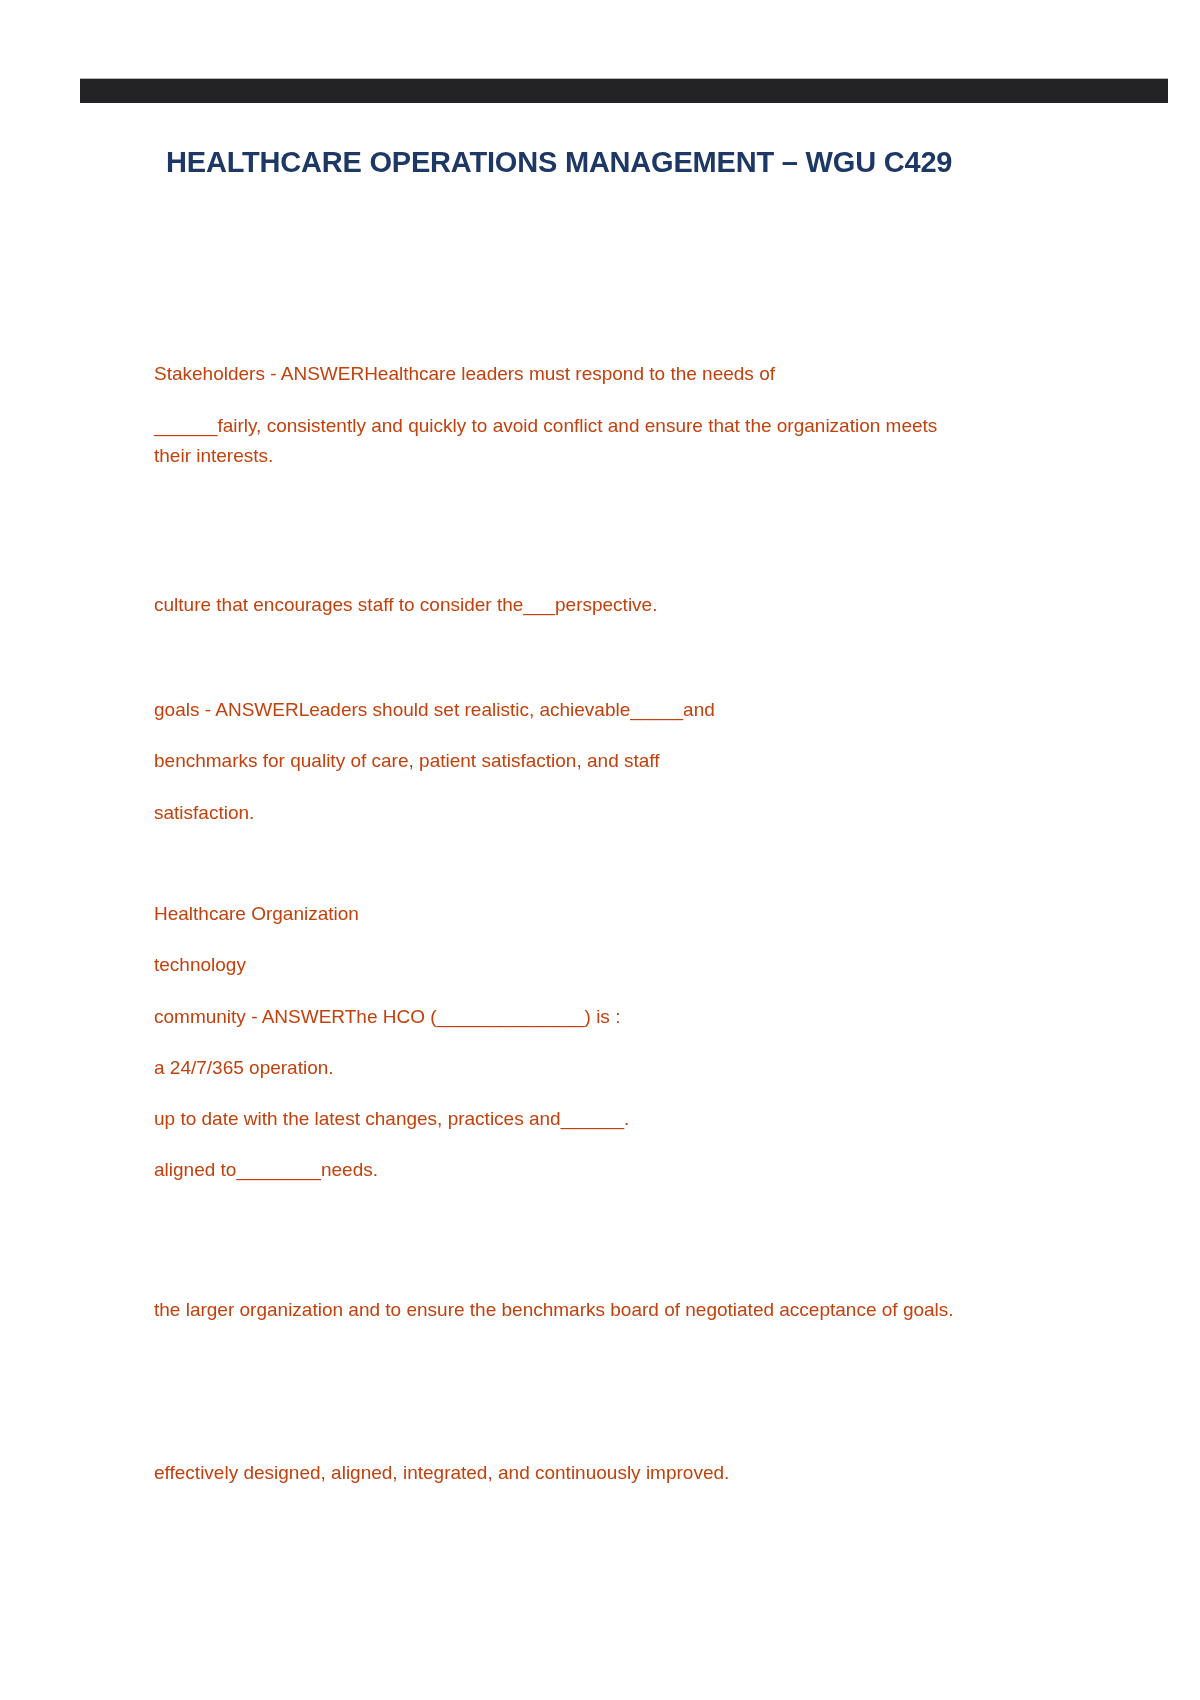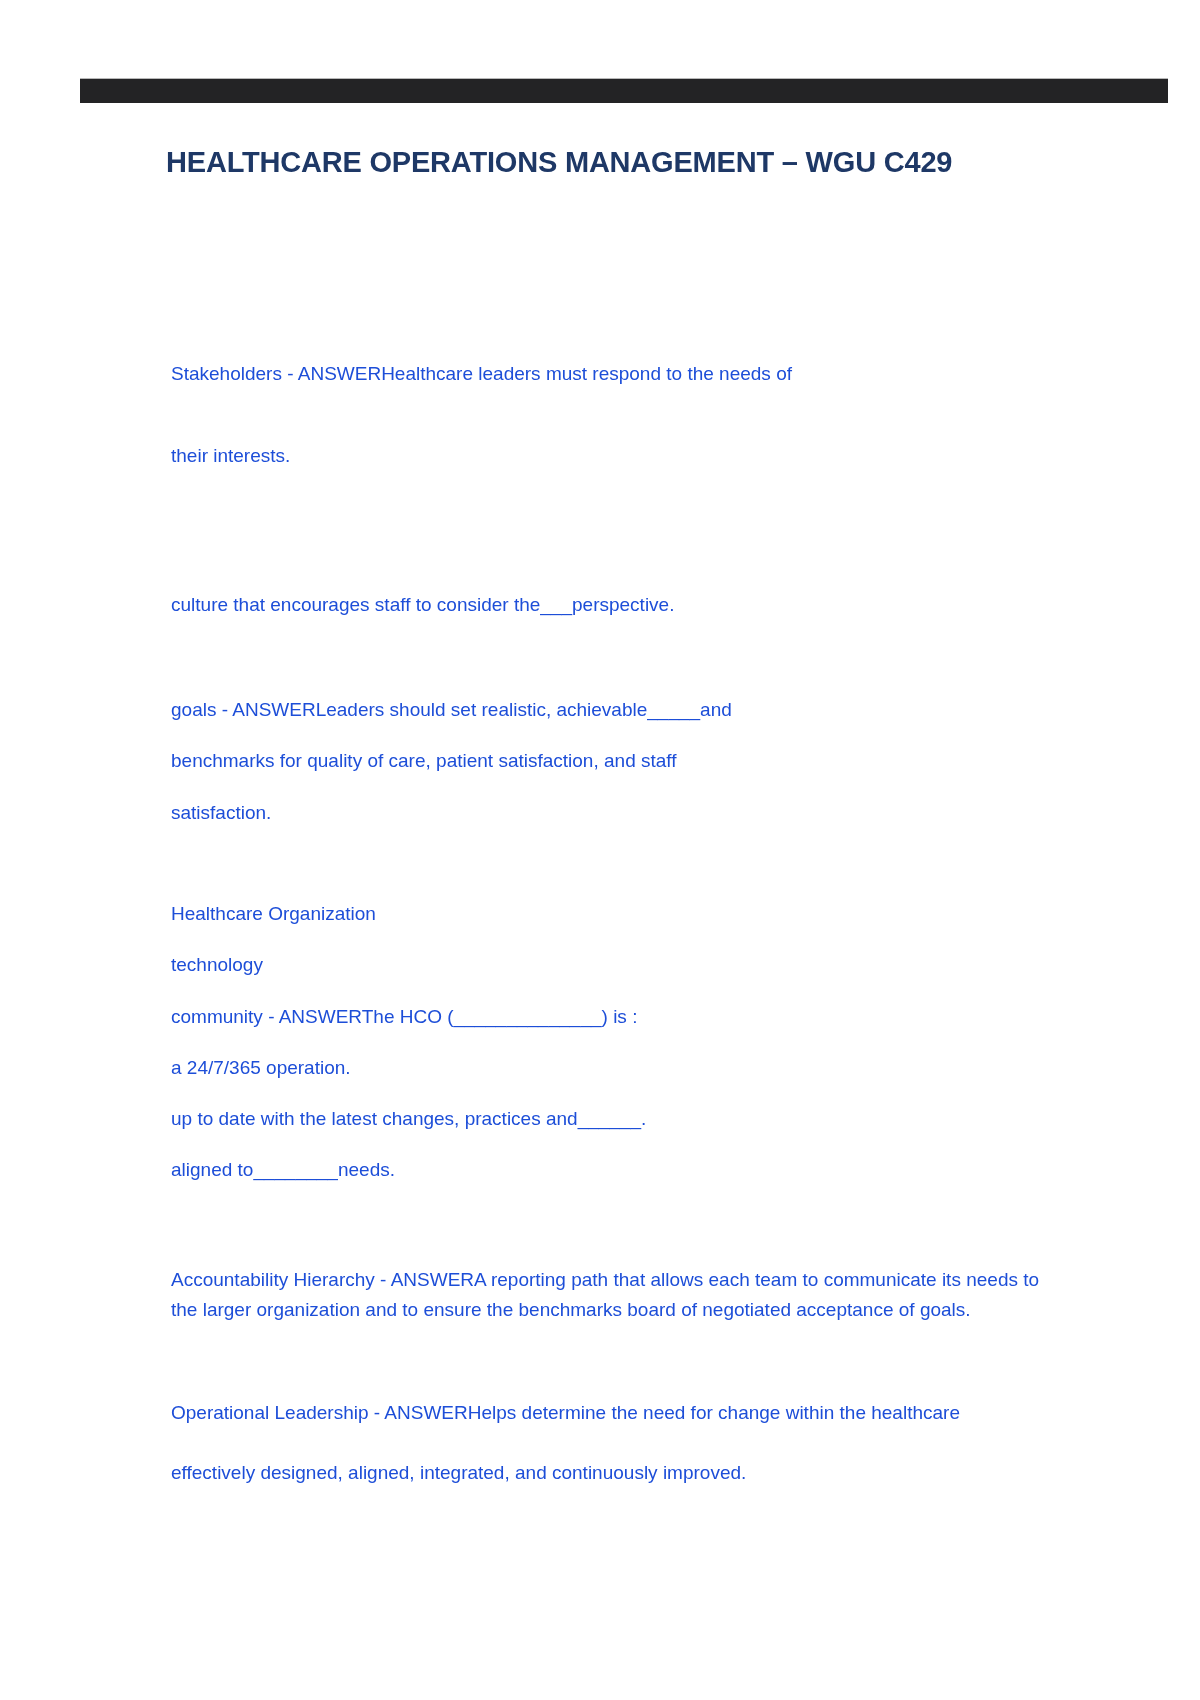--- a/index.html
+++ b/index.html
@@ -27,54 +27,53 @@
     left: 130px;
     top: 110px;
     font-size: 29px;
     font-weight: bold;
     letter-spacing: -0.2px;
     color: #1e3866;
     white-space: pre;
   }
   .line {
     position: absolute;
-    left: 135px;
+    left: 118px;
     font-size: 19px;
     line-height: 24px;
-    color: #1d4ed8;
+    color: #c2410c;
     white-space: pre;
     letter-spacing: 0px;
   }
 </style>
 </head>
 <body>
 
 <div class="page">
 
   <div class="rule top"></div>
 
   <h1 class="doc-title">HEALTHCARE OPERATIONS MANAGEMENT – WGU C429</h1>
 
   <div class="line" style="top:326px">Stakeholders - ANSWERHealthcare leaders must respond to the needs of</div>
+  <div class="line" style="top:378px">______fairly, consistently and quickly to avoid conflict and ensure that the organization meets</div>
   <div class="line" style="top:408px">their interests.</div>
 
   <div class="line" style="top:557px">culture that encourages staff to consider the___perspective.</div>
 
   <div class="line" style="top:662px">goals - ANSWERLeaders should set realistic, achievable_____and</div>
   <div class="line" style="top:713px">benchmarks for quality of care, patient satisfaction, and staff</div>
   <div class="line" style="top:765px">satisfaction.</div>
 
   <div class="line" style="top:866px">Healthcare Organization</div>
   <div class="line" style="top:917px">technology</div>
   <div class="line" style="top:969px">community - ANSWERThe HCO (______________) is :</div>
   <div class="line" style="top:1020px">a 24/7/365 operation.</div>
   <div class="line" style="top:1071px">up to date with the latest changes, practices and______.</div>
   <div class="line" style="top:1122px">aligned to________needs.</div>
 
-  <div class="line" style="top:1232px">Accountability Hierarchy - ANSWERA reporting path that allows each team to communicate its needs to</div>
   <div class="line" style="top:1262px">the larger organization and to ensure the benchmarks board of negotiated acceptance of goals.</div>
 
-  <div class="line" style="top:1365px">Operational Leadership - ANSWERHelps determine the need for change within the healthcare</div>
   <div class="line" style="top:1425px">effectively designed, aligned, integrated, and continuously improved.</div>
 
   <div class="rule bottom"></div>
 
 </div>
 
 </body></html>

